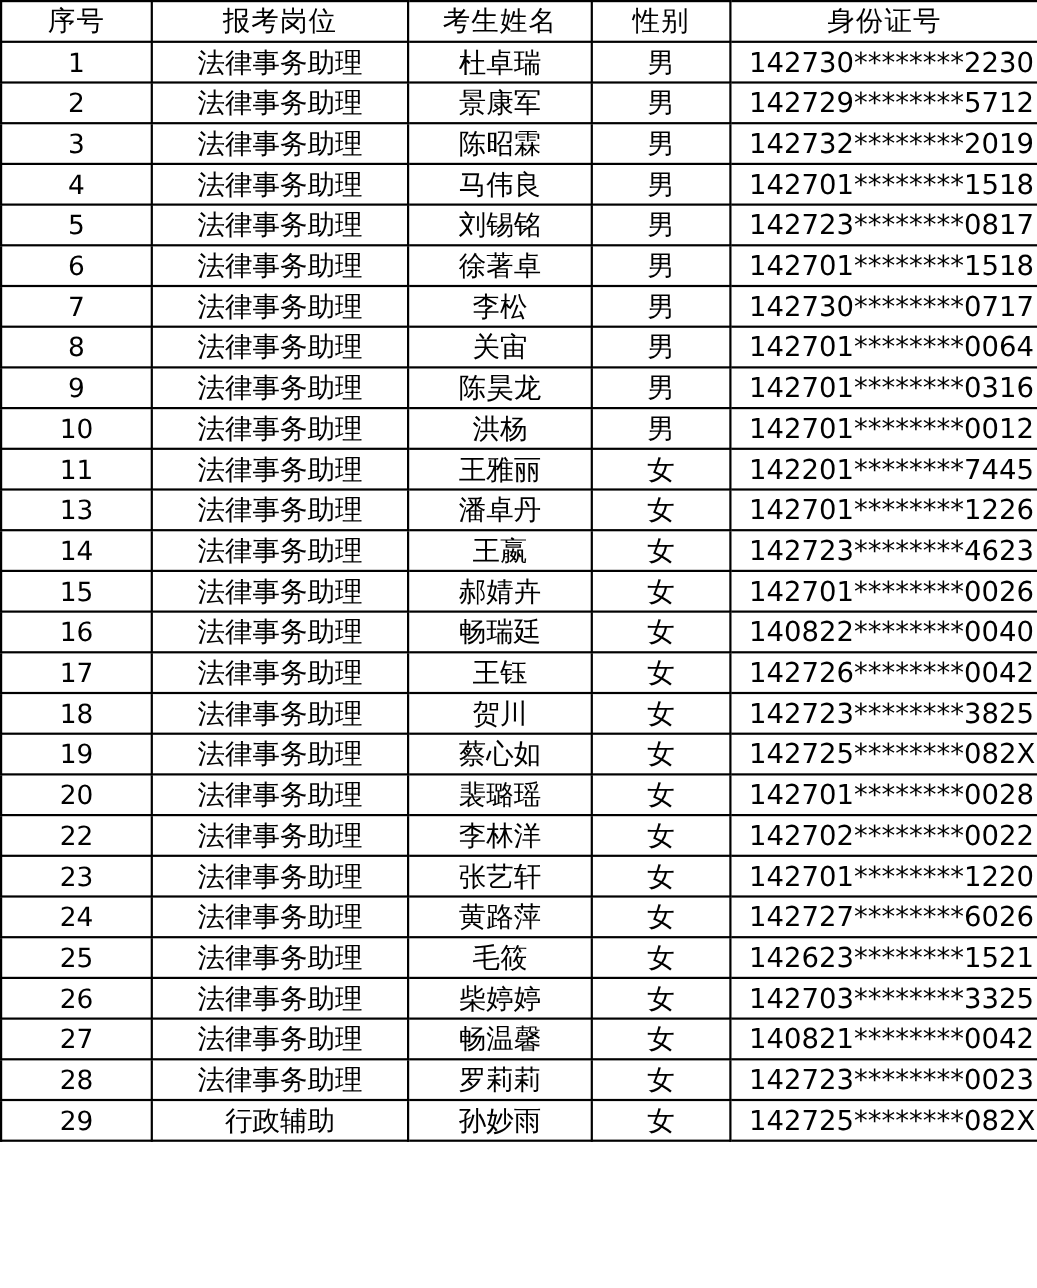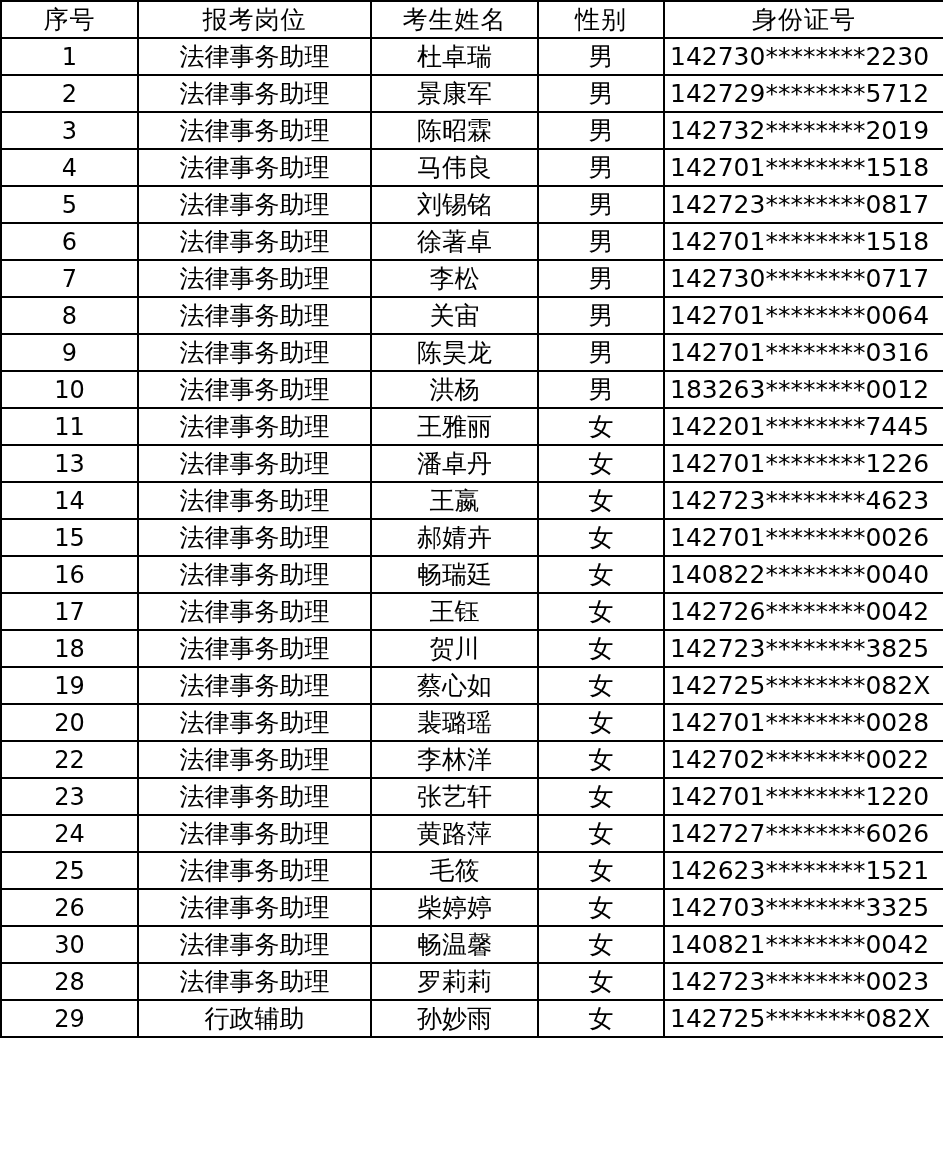--- a/index.html
+++ b/index.html
@@ -33,21 +33,21 @@
     overflow: hidden;
   }
   table.roster th {
     font-family: Liberation Serif, serif;
     font-weight: 400;
     font-size: 25px;
     letter-spacing: 1px;
   }
   table.roster td.col-id {
     text-align: left;
-    padding-left: 5px;
+    padding-left: 16px;
     letter-spacing: 0px;
   }
   table.roster td.col-serial {
     font-size: 24px;
   }
   col.c-serial  { width: 137px; }
   col.c-position{ width: 233px; }
   col.c-name    { width: 167px; }
   col.c-gender  { width: 126px; }
   col.c-id      { width: 280px; }
@@ -134,21 +134,21 @@
         <td class="col-position">法律事务助理</td>
         <td class="col-name">陈昊龙</td>
         <td class="col-gender">男</td>
         <td class="col-id">142701********0316</td>
       </tr>
       <tr>
         <td class="col-serial">10</td>
         <td class="col-position">法律事务助理</td>
         <td class="col-name">洪杨</td>
         <td class="col-gender">男</td>
-        <td class="col-id">183263********0012</td>
+        <td class="col-id">142701********0012</td>
       </tr>
       <tr>
         <td class="col-serial">11</td>
         <td class="col-position">法律事务助理</td>
         <td class="col-name">王雅丽</td>
         <td class="col-gender">女</td>
         <td class="col-id">142201********7445</td>
       </tr>
       <tr>
         <td class="col-serial">13</td>
@@ -235,21 +235,21 @@
         <td class="col-id">142623********1521</td>
       </tr>
       <tr>
         <td class="col-serial">26</td>
         <td class="col-position">法律事务助理</td>
         <td class="col-name">柴婷婷</td>
         <td class="col-gender">女</td>
         <td class="col-id">142703********3325</td>
       </tr>
       <tr>
-        <td class="col-serial">30</td>
+        <td class="col-serial">27</td>
         <td class="col-position">法律事务助理</td>
         <td class="col-name">畅温馨</td>
         <td class="col-gender">女</td>
         <td class="col-id">140821********0042</td>
       </tr>
       <tr>
         <td class="col-serial">28</td>
         <td class="col-position">法律事务助理</td>
         <td class="col-name">罗莉莉</td>
         <td class="col-gender">女</td>

